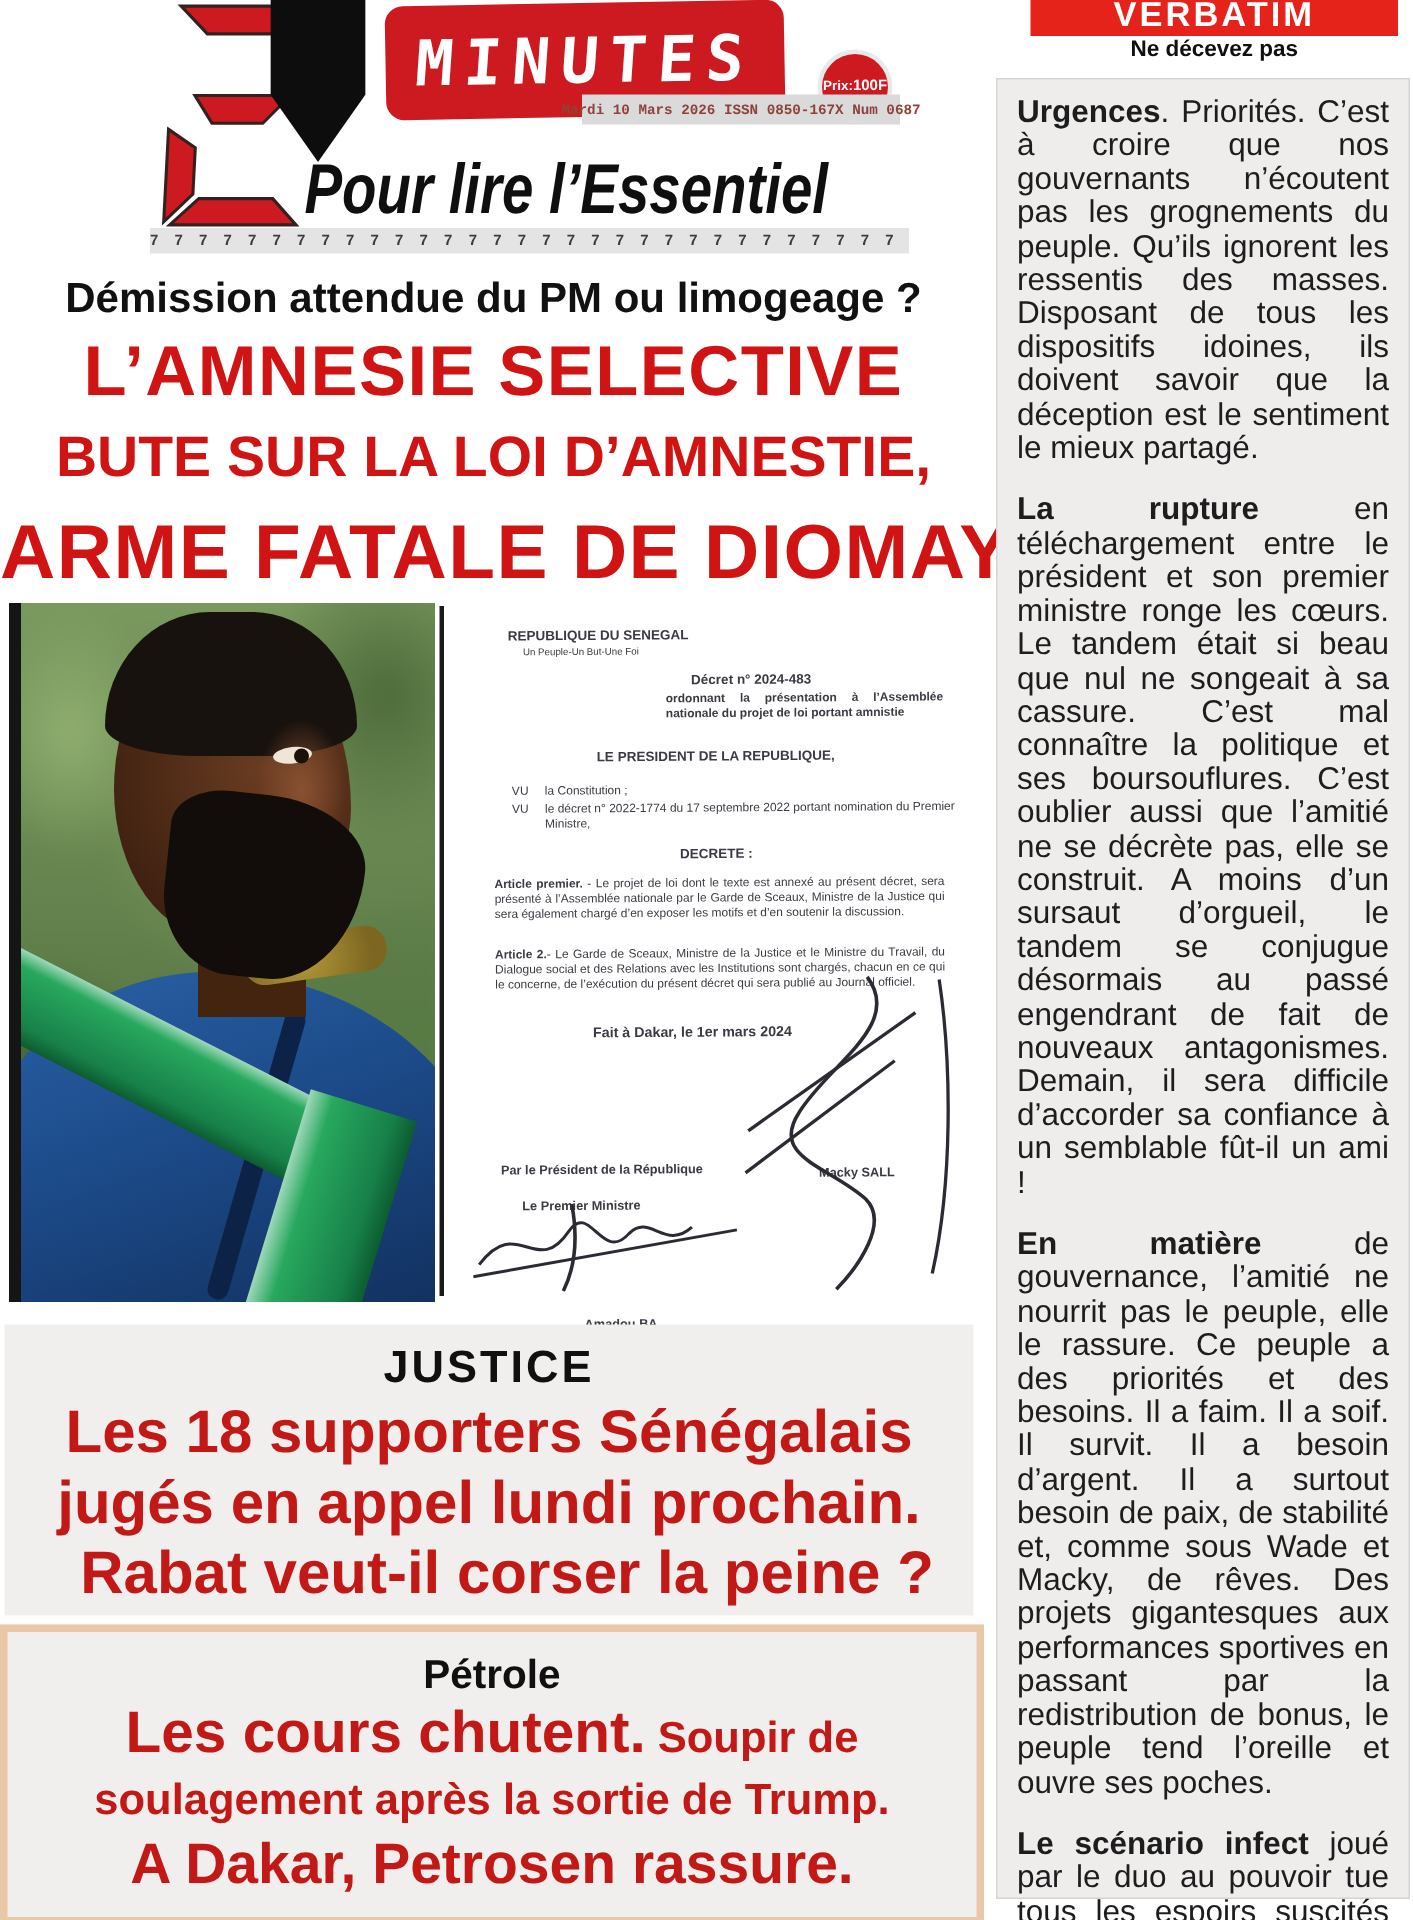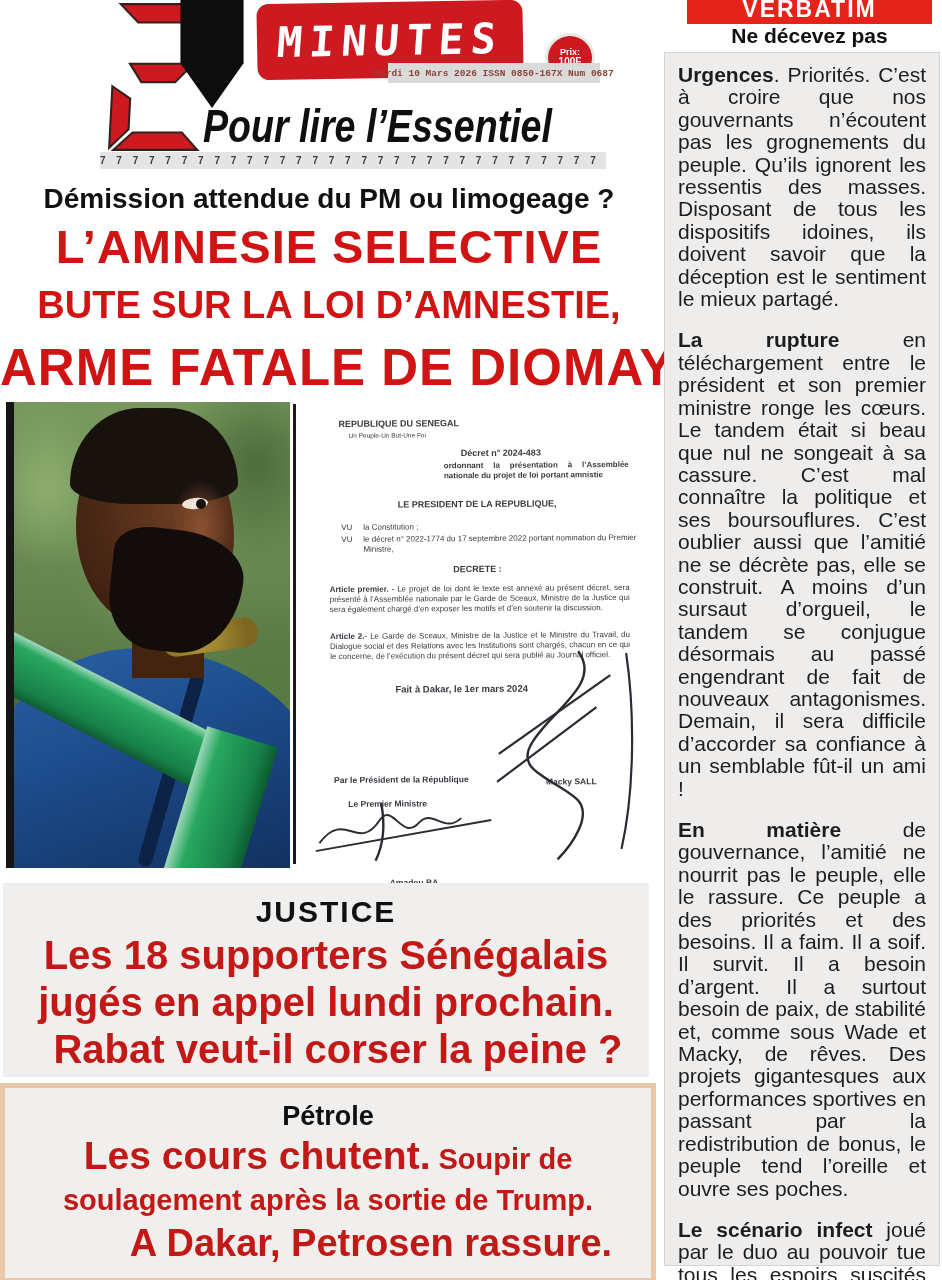--- a/index.html
+++ b/index.html
@@ -8,21 +8,21 @@
   .abs{position:absolute;}
 
   
   .digit2{left:108px;top:0;width:104px;height:154px;}
   .logo-arrow{left:176px;top:0;width:72px;height:112px;}
   .minutes-box{left:257px;top:2px;width:266px;height:76px;background:#cd1a20;border-radius:12px;
                display:flex;align-items:center;justify-content:center;transform:rotate(-1deg);}
   .minutes-word{font-family:"DejaVu Sans Mono",monospace;font-weight:bold;font-size:42px;color:#fff;
                 letter-spacing:7px;transform:skewX(-5deg);white-space:nowrap;}
   .price-badge{left:548px;top:36px;width:44px;height:44px;border-radius:50%;background:#cd1a20;
-               box-shadow:0 0 0 3px #e9e9e9;display:flex;flex-direction:column;align-items:center;
+               box-shadow:0 0 0 3px #e9e9e9;display:flex;align-items:center;
                justify-content:center;color:#fff;font-weight:bold;line-height:1.05;}
   .price-l1{font-size:9px;} .price-l2{font-size:10px;}
   .dateline{left:388px;top:63px;width:212px;height:20px;background:#dadada;color:#8d4339;
             font-size:9.5px;font-weight:bold;display:flex;align-items:center;justify-content:center;
             white-space:nowrap;font-family:Liberation Mono, monospace;}
   .tagline{left:203px;top:98px;font-size:47px;font-weight:bold;font-style:italic;color:#0f0f0f;
            transform:scaleX(0.8);transform-origin:left center;white-space:nowrap;}
   .ticker{left:100px;top:152px;width:506px;height:17px;background:#e4e4e4;color:#3c3c3c;
           font-size:10px;font-weight:bold;letter-spacing:4px;line-height:17px;overflow:hidden;
           white-space:nowrap;text-align:center;}
@@ -104,26 +104,26 @@
   .j0{top:50px;} .j1{top:97px;} .j2{top:144px;margin-left:12px;}
 
   
   .petrole-box{left:0;top:1083px;width:656px;height:200px;background:#f0efed;
                border:5px solid #e9c8a8;box-sizing:border-box;}
   .petrole-title{position:absolute;left:0;top:13px;width:100%;text-align:center;font-size:27px;
                  font-weight:bold;color:#101010;}
   .p-line{position:absolute;left:0;width:100%;text-align:center;font-weight:bold;color:#c21916;
           white-space:nowrap;}
   .p1{top:46px;font-size:39px;} .p1 .small{font-size:29px;margin-top:36px;}
-  .p2{top:96px;font-size:29px;} .p3{top:134px;font-size:38px;padding-left:43px;}
+  .p2{top:96px;font-size:29px;} .p3{top:134px;font-size:38px;}
 
   
   .vb-banner{left:687px;top:-6px;width:245px;height:30px;background:#e6231b;color:#fff;
              font-size:23px;font-weight:bold;letter-spacing:2px;text-align:center;line-height:30px;}
-  .vb-subtitle{left:687px;top:24px;width:245px;text-align:center;font-size:21px;font-weight:bold;color:#101010;}
+  .vb-subtitle{left:687px;top:24px;width:245px;text-align:center;font-size:15px;font-weight:bold;color:#101010;}
   .vb-box{left:664px;top:52px;width:276px;height:1214px;background:#efecec;border:1px solid #d7d3d3;
           box-sizing:border-box;padding:11px 13px;color:#1d1d1d;}
   .vb-box p{margin:0 0 19px 0;font-size:21px;line-height:22.4px;text-align:justify;}
   .vb-byline{font-size:18.5px;font-weight:bold;}
 </style>
 </head>
 <body>
 
 <div class="page">
 

